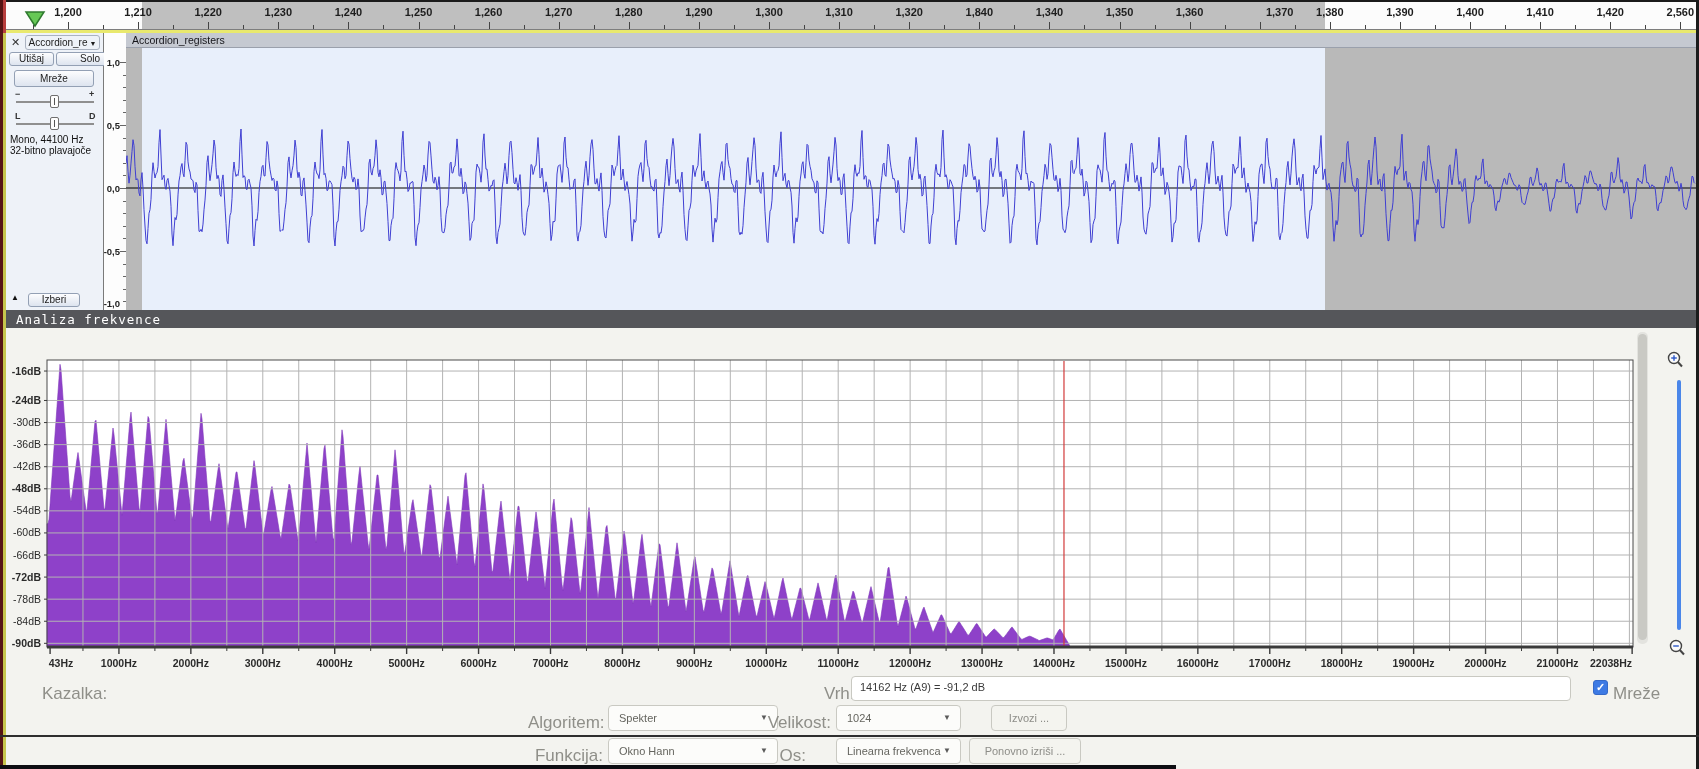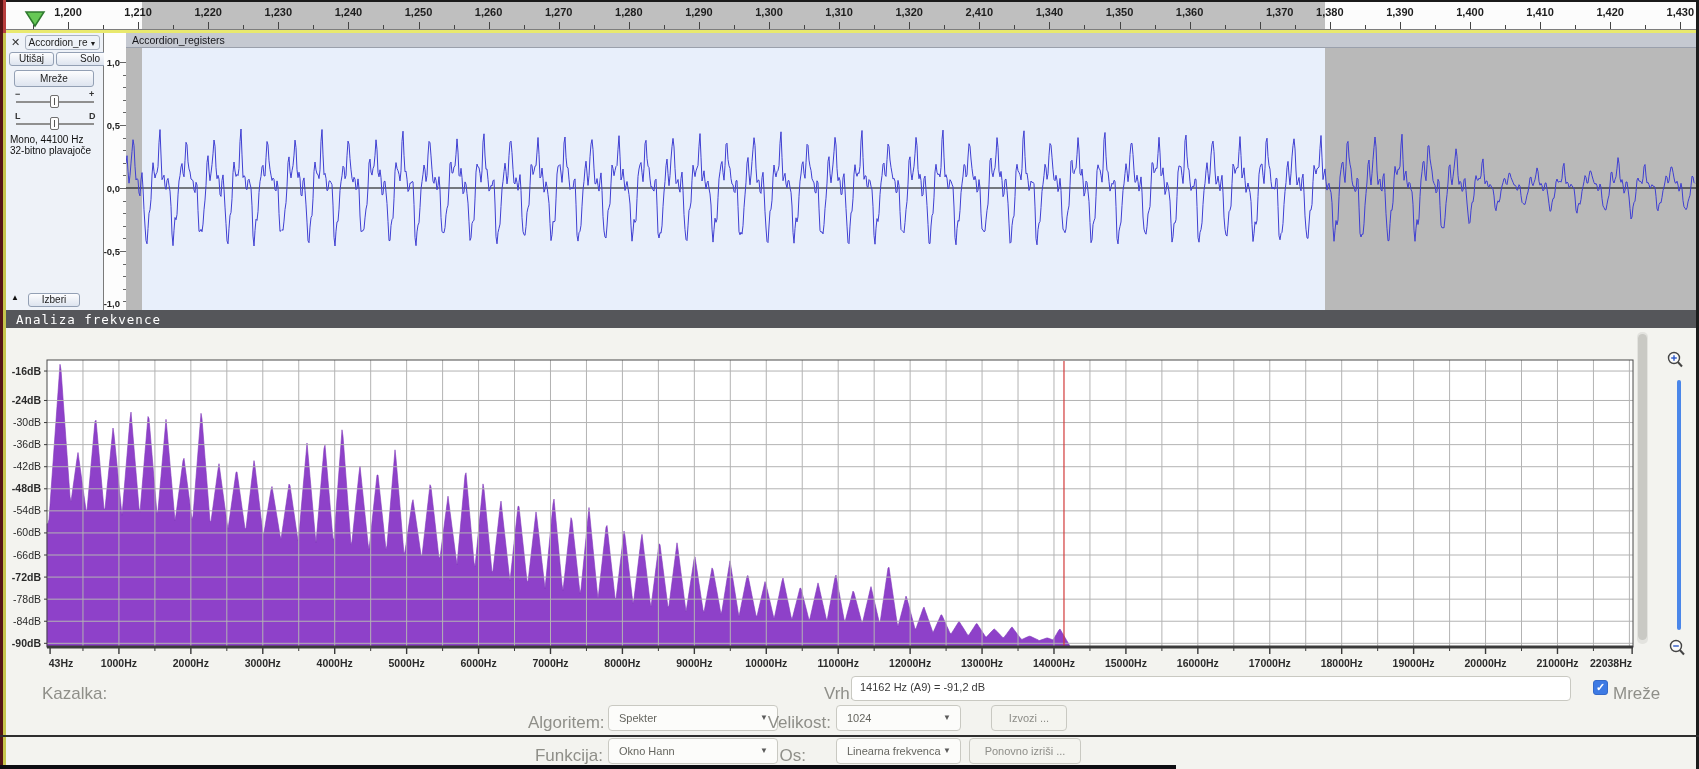--- a/index.html
+++ b/index.html
@@ -107,21 +107,21 @@
       <div class="tl-tick" style="left: 657.85px; top: 23px; height: 4px;"></div>
       <div class="tl-label" style="left: 763px;">1,300</div>
       <div class="tl-tick" style="left: 763px; top: 20px; height: 7px;"></div>
       <div class="tl-tick" style="left: 727.95px; top: 23px; height: 4px;"></div>
       <div class="tl-label" style="left: 833.1px;">1,310</div>
       <div class="tl-tick" style="left: 833.1px; top: 20px; height: 7px;"></div>
       <div class="tl-tick" style="left: 798.05px; top: 23px; height: 4px;"></div>
       <div class="tl-label" style="left: 903.2px;">1,320</div>
       <div class="tl-tick" style="left: 903.2px; top: 20px; height: 7px;"></div>
       <div class="tl-tick" style="left: 868.15px; top: 23px; height: 4px;"></div>
-      <div class="tl-label" style="left: 973.3px;">2,410</div>
+      <div class="tl-label" style="left: 973.3px;">1,840</div>
       <div class="tl-tick" style="left: 973.3px; top: 20px; height: 7px;"></div>
       <div class="tl-tick" style="left: 938.25px; top: 23px; height: 4px;"></div>
       <div class="tl-label" style="left: 1043.4px;">1,340</div>
       <div class="tl-tick" style="left: 1043.4px; top: 20px; height: 7px;"></div>
       <div class="tl-tick" style="left: 1008.35px; top: 23px; height: 4px;"></div>
       <div class="tl-label" style="left: 1113.5px;">1,350</div>
       <div class="tl-tick" style="left: 1113.5px; top: 20px; height: 7px;"></div>
       <div class="tl-tick" style="left: 1078.45px; top: 23px; height: 4px;"></div>
       <div class="tl-label" style="left: 1183.6px;">1,360</div>
       <div class="tl-tick" style="left: 1183.6px; top: 20px; height: 7px;"></div>
@@ -137,21 +137,21 @@
       <div class="tl-tick" style="left: 1358.85px; top: 23px; height: 4px;"></div>
       <div class="tl-label" style="left: 1464px;">1,400</div>
       <div class="tl-tick" style="left: 1464px; top: 20px; height: 7px;"></div>
       <div class="tl-tick" style="left: 1428.95px; top: 23px; height: 4px;"></div>
       <div class="tl-label" style="left: 1534.1px;">1,410</div>
       <div class="tl-tick" style="left: 1534.1px; top: 20px; height: 7px;"></div>
       <div class="tl-tick" style="left: 1499.05px; top: 23px; height: 4px;"></div>
       <div class="tl-label" style="left: 1604.2px;">1,420</div>
       <div class="tl-tick" style="left: 1604.2px; top: 20px; height: 7px;"></div>
       <div class="tl-tick" style="left: 1569.15px; top: 23px; height: 4px;"></div>
-      <div class="tl-label" style="left: 1674.3px;">1,430</div>
+      <div class="tl-label" style="left: 1674.3px;">2,560</div>
       <div class="tl-tick" style="left: 1674.3px; top: 20px; height: 7px;"></div>
       <div class="tl-tick" style="left: 1639.25px; top: 23px; height: 4px;"></div>
     </div>
   <div class="abs sep-gray"></div>
   <div class="abs sep-yellow"></div>
 
   <div id="track" class="abs">
     <div id="panel">
       <div class="ptext" style="left:5px;top:3px;font-size:11px;color:#333;">✕</div>
       <div class="panelbtn" style="left:19px;top:2px;width:75px;height:15px;line-height:13px;background:#eef2f8;border-color:#aab2c0;">

